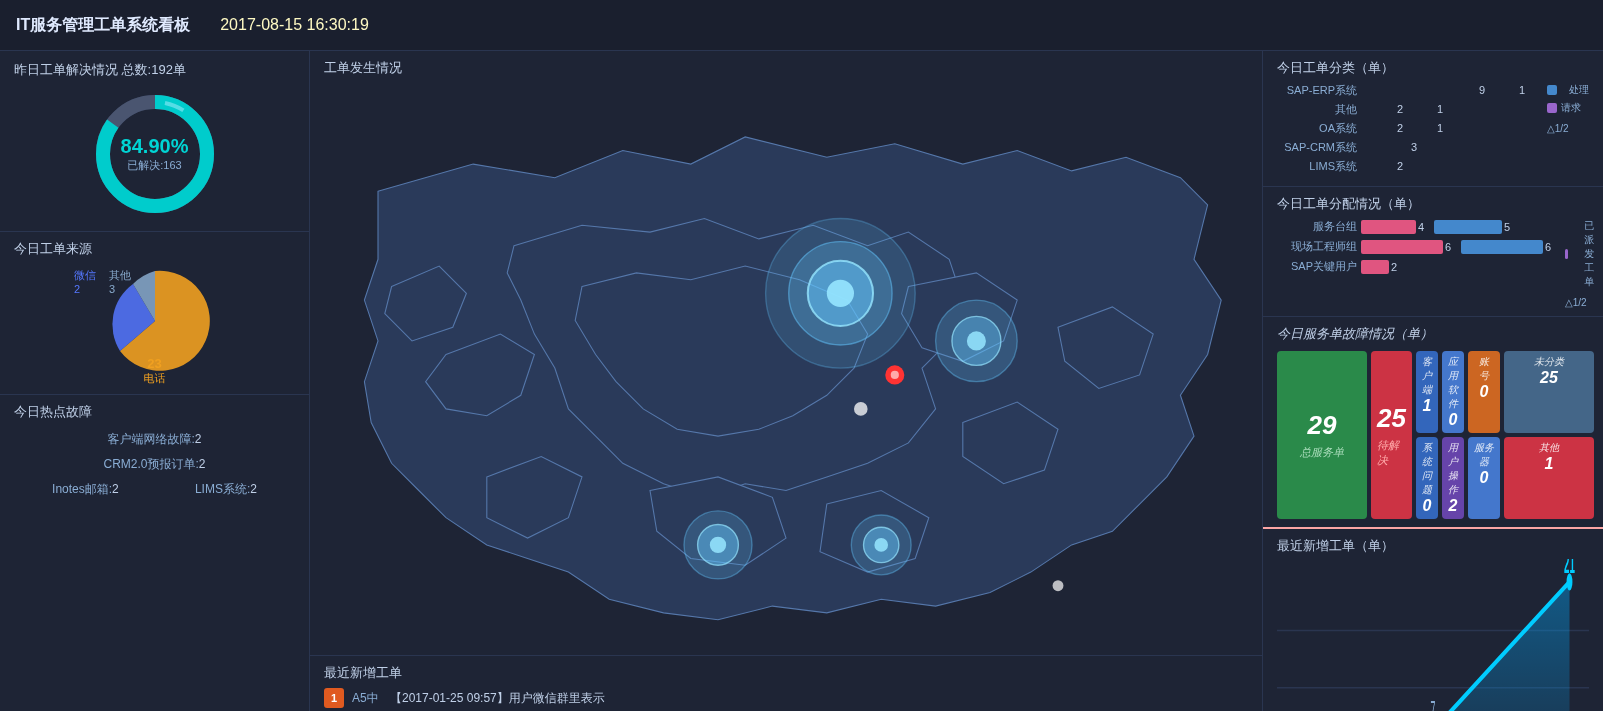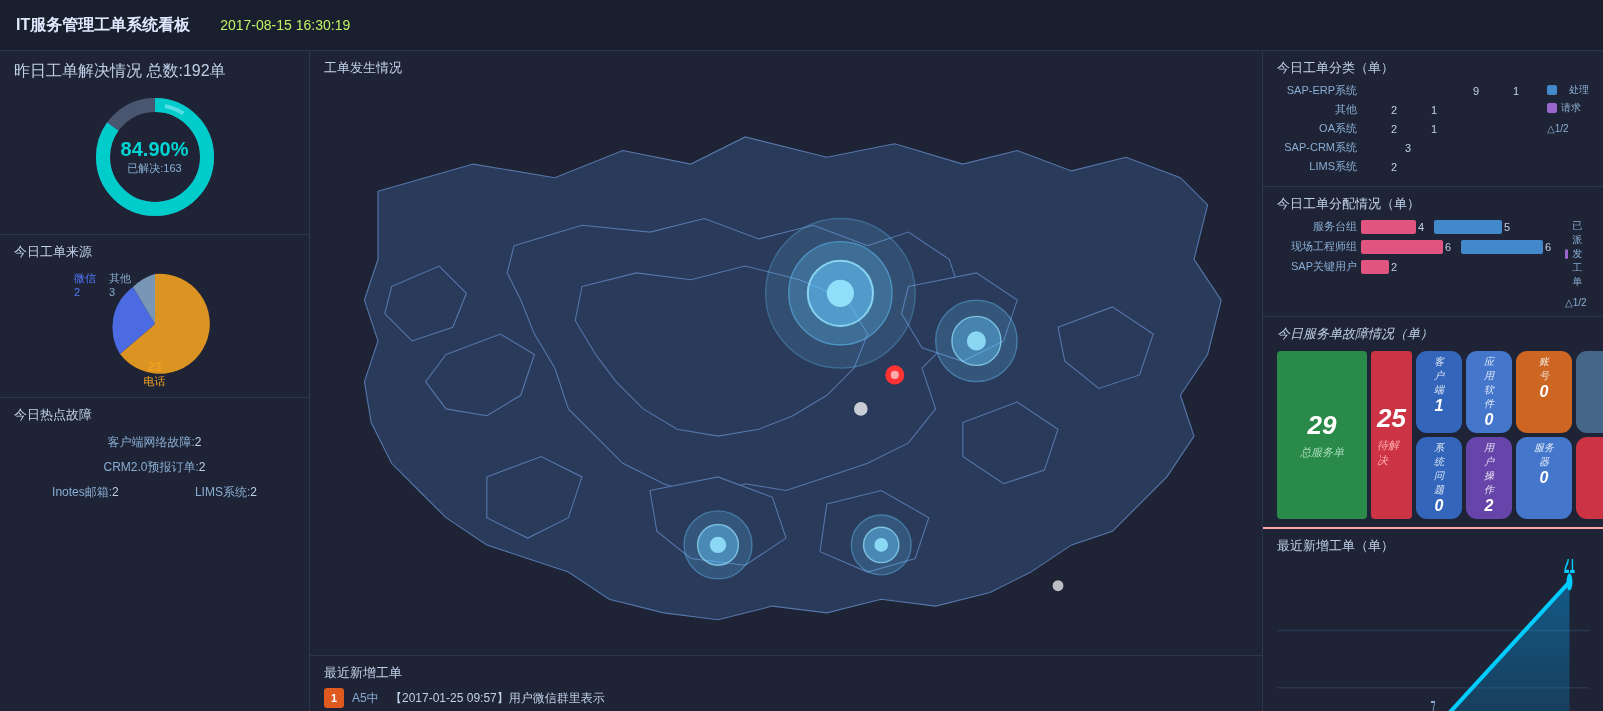--- a/index.html
+++ b/index.html
@@ -20,22 +20,22 @@
       border-bottom: 1px solid #2a3550;
       height: 51px;
     }
     .header-title {
       font-size: 16px;
       font-weight: bold;
       color: #e0eaff;
       margin-right: 30px;
     }
     .header-time {
-      font-size: 14px;
-      color: #bef264;
+      font-size: 16px;
+      color: #fef9c3;
     }
     .main-content {
       display: grid;
       grid-template-columns: 310px 1fr 340px;
       grid-template-rows: 1fr 1fr;
       height: calc(711px - 40px);
       gap: 0;
     }
     
     .left-col {
@@ -53,21 +53,21 @@
       color: #c0d0e8;
       margin-bottom: 8px;
     }
 
     
     .yesterday-panel {
       flex: 0 0 auto;
       padding: 10px 14px 6px;
     }
     .yesterday-title {
-      font-size: 16px;
+      font-size: 13px;
       color: #c0d0e8;
       margin-bottom: 4px;
     }
     .donut-container {
       display: flex;
       justify-content: center;
       align-items: center;
       padding: 6px 0;
     }
     .donut-wrap {
@@ -199,22 +199,23 @@
       padding: 8px 14px;
       border-bottom: 1px solid #2a3550;
     }
     .classify-title {
       font-size: 13px;
       color: #c0d0e8;
       margin-bottom: 6px;
     }
     .classify-row {
       display: flex;
-      align-items: center;
+      align-items: flex-start;
       margin-bottom: 4px;
+      gap: 6px;
     }
     .classify-label {
       width: 80px;
       font-size: 11px;
       color: #8aadd4;
       text-align: right;
       flex-shrink: 0;
     }
     .bar-bg {
       flex: 1;
@@ -336,22 +337,22 @@
       font-size: 26px;
       font-weight: bold;
       color: #fff;
     }
     .fault-total-label {
       font-size: 11px;
       color: #aaddbb;
       margin-top: 4px;
     }
     .fault-cell {
-      border-radius: 11px;
-      padding: 4px 18px;
+      border-radius: 4px;
+      padding: 4px 6px;
       text-align: center;
     }
     .fault-cell-label {
       font-size: 10px;
       color: #fff;
       opacity: 0.85;
     }
     .fault-cell-num {
       font-size: 16px;
       font-weight: bold;
@@ -672,21 +673,21 @@
 
           <div class="assign-row">
             <span class="assign-label">SAP关键用户</span>
             <div class="assign-bars-wrap">
               <div class="assign-bar-pink" style="width:28px;"></div>
               <span class="assign-num">2</span>
             </div>
           </div>
         </div>
         <div style="display:flex;flex-direction:column;gap:4px;align-items:flex-start;margin-left:6px;">
-          <div style="display:flex;align-items:center;gap:4px;">
+          <div style="display:flex;align-items:center;gap:16px;">
             <div style="width:10px;height:10px;background:#9966cc;border-radius:2px;"></div>
             <span style="font-size:10px;color:#8aadd4;">已派发工单</span>
           </div>
           <div style="font-size:10px;color:#8aadd4;margin-top:4px;">△1/2</div>
         </div>
       </div>
     </div>
 
     <div class="fault-panel">
       <div class="fault-title">今日服务单故障情况（单）</div>

